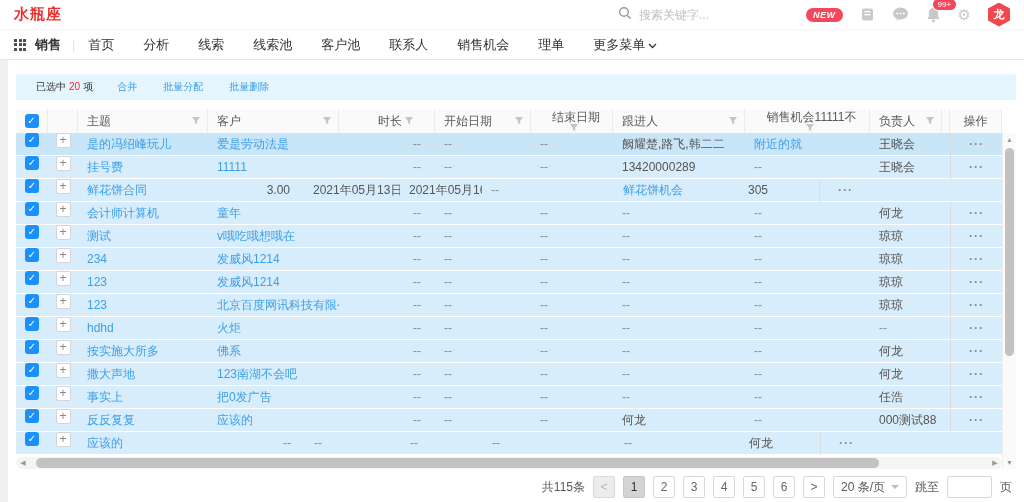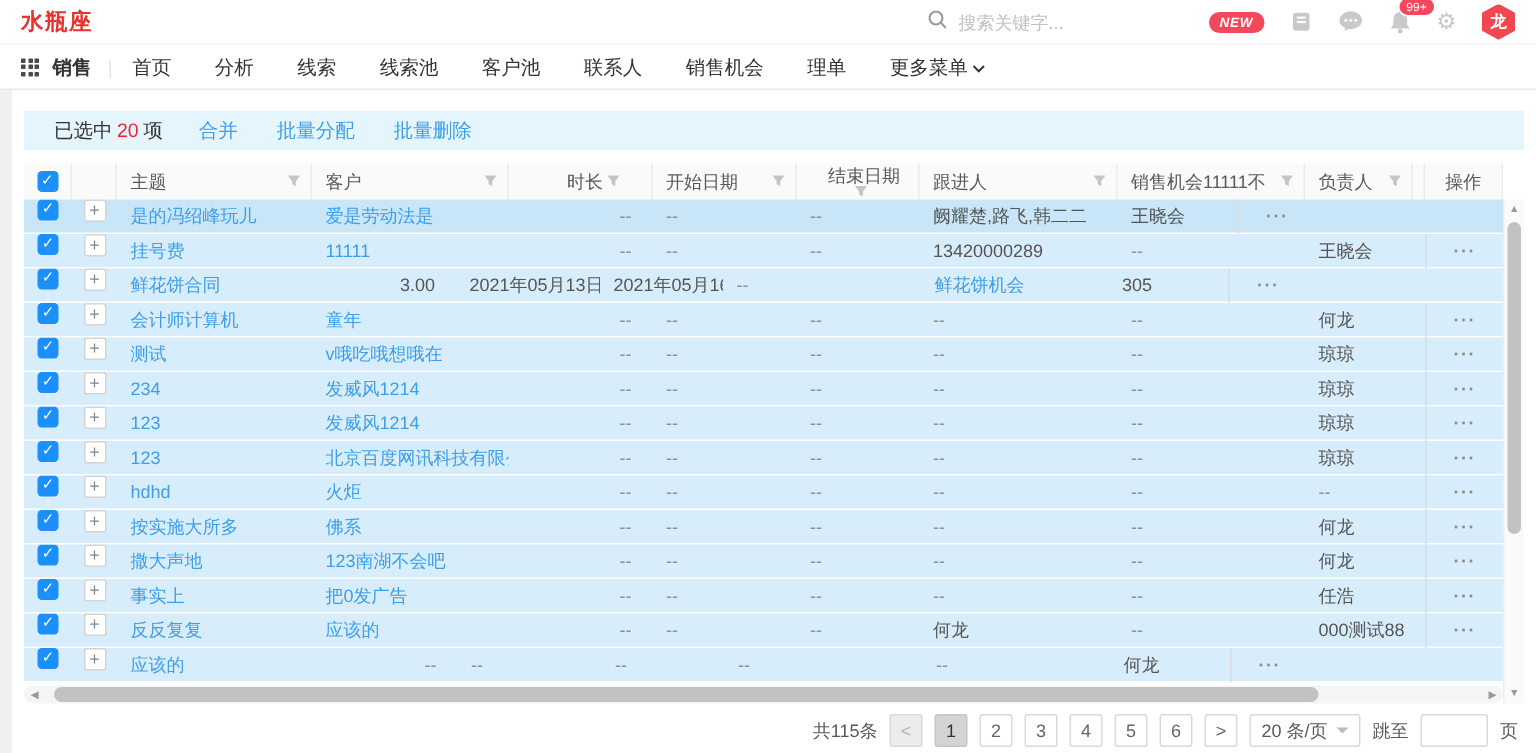--- a/index.html
+++ b/index.html
@@ -29,42 +29,42 @@
   .grid-icon i{ width:3px; height:3px; background:#4a4a4a; border-radius:.5px;}
   .module{ font-weight:bold;}
   .nav-div{ color:#e3e3e3; margin:0 13px 0 11px; font-size:12px;}
   .nav-item{ margin-right:29px; cursor:pointer;}
   .more-menu{ display:flex; align-items:center; gap:3px; cursor:pointer;}
   
   .page{ height:442px; position:relative;}
   .card{ position:absolute; left:8px; right:0; top:0; bottom:0; background:#fff; padding:14px 8px 0;}
   
   .action-bar{ height:26px; background:#e4f5fd; display:flex; align-items:center;
-    padding-left:20px; font-size:13px; margin-bottom:9px;}
+    padding-left:20px; font-size:10px; margin-bottom:9px;}
   .sel-info{ color:#333; margin-right:24px;}
   .sel-info b{ color:#f5222d; font-weight:normal; margin:0 3px;}
   .abtn{ color:#3d9fe8; cursor:pointer; margin-right:26px; white-space:nowrap;}
   .hl-box{ border:2px solid #e02424; padding:3px 11px; margin-right:16px; display:inline-flex;}
   .hl-box .abtn{ margin-right:0;}
   
   .table-wrap{ position:relative; padding-right:14px;}
   .thead{ display:flex; height:24px; background:#fafafa; align-items:center; font-size:12px; color:#595959;}
   .th{ height:24px; display:flex; align-items:center; padding-left:9px; border-right:1px solid #ebebeb; overflow:hidden; white-space:nowrap;}
   .th .lbl{ flex:1; overflow:hidden;}
   .filter{ display:inline-flex; padding:0 6px 0 2px; cursor:pointer;}
   .tr{ display:flex; height:23px; background:#d7edfb; border-bottom:1px solid #fff; align-items:center;
     font-size:12px; color:#555;}
   .tr.first{ background:#c8e6f8;}
   .td{ height:23px; line-height:22px; padding-left:9px; overflow:hidden; white-space:nowrap;}
   .c-check{ width:32px; display:flex; justify-content:center; padding-left:0;}
   .c-expand{ width:30px; display:flex; justify-content:center; padding-left:0;}
   .c-subject{ width:130px;} .c-customer{ width:131px;}
   .c-duration{ width:96px; text-align:right; padding-right:14px;}
   .c-start{ width:96px;} .c-end{ width:82px;flex-direction:column;} .c-follower{ width:132px;}
-  .c-opp{ width:125px;} .c-owner{ width:72px;}
+  .c-opp{ width:125px;flex-direction:column;} .c-owner{ width:72px;}
   .c-trunc{ width:8px; padding-left:2px;}
   .c-actions{ width:52px; text-align:center; padding-left:0;}
   .tr .c-actions{ border-left:1px solid #dcdcdc;}
   .link{ color:#3d9fe8; cursor:pointer;}
   .muted{ color:#8a8a8a;}
   .dots{ color:#8a8a8a; letter-spacing:1px; cursor:pointer; font-weight:bold;}
   .cb{ width:14px; height:14px; background:#1b90fa; border-radius:3px; color:#fff; font-size:10px;
     line-height:14px; text-align:center; cursor:pointer; display:inline-block;}
   .expand{ width:15px; height:15px; background:#fff; border:1px solid #d4d4d4; border-radius:2px;
     color:#888; font-size:12px; line-height:12px; text-align:center; cursor:pointer; display:inline-block;}
@@ -266,20 +266,21 @@
             </div>
     <div class="td c-expand">
               <span class="expand">+</span>
             </div>
     <div class="td c-subject link">是的冯绍峰玩儿</div>
     <div class="td c-customer link">爱是劳动法是</div>
     <div class="td c-duration muted">--</div>
     <div class="td c-start muted">--</div>
     <div class="td c-end muted">--</div>
     <div class="td c-follower">阙耀楚,路飞,韩二二</div>
+    <div class="td c-opp link">附近的就</div>
     <div class="td c-owner">王晓会</div>
     <div class="td c-trunc"></div>
     <div class="td c-actions"><span class="dots">···</span></div>
   </div>
           <div class="tr">
     <div class="td c-check">
               <span class="cb">✓</span>
             </div>
     <div class="td c-expand">
               <span class="expand">+</span>

